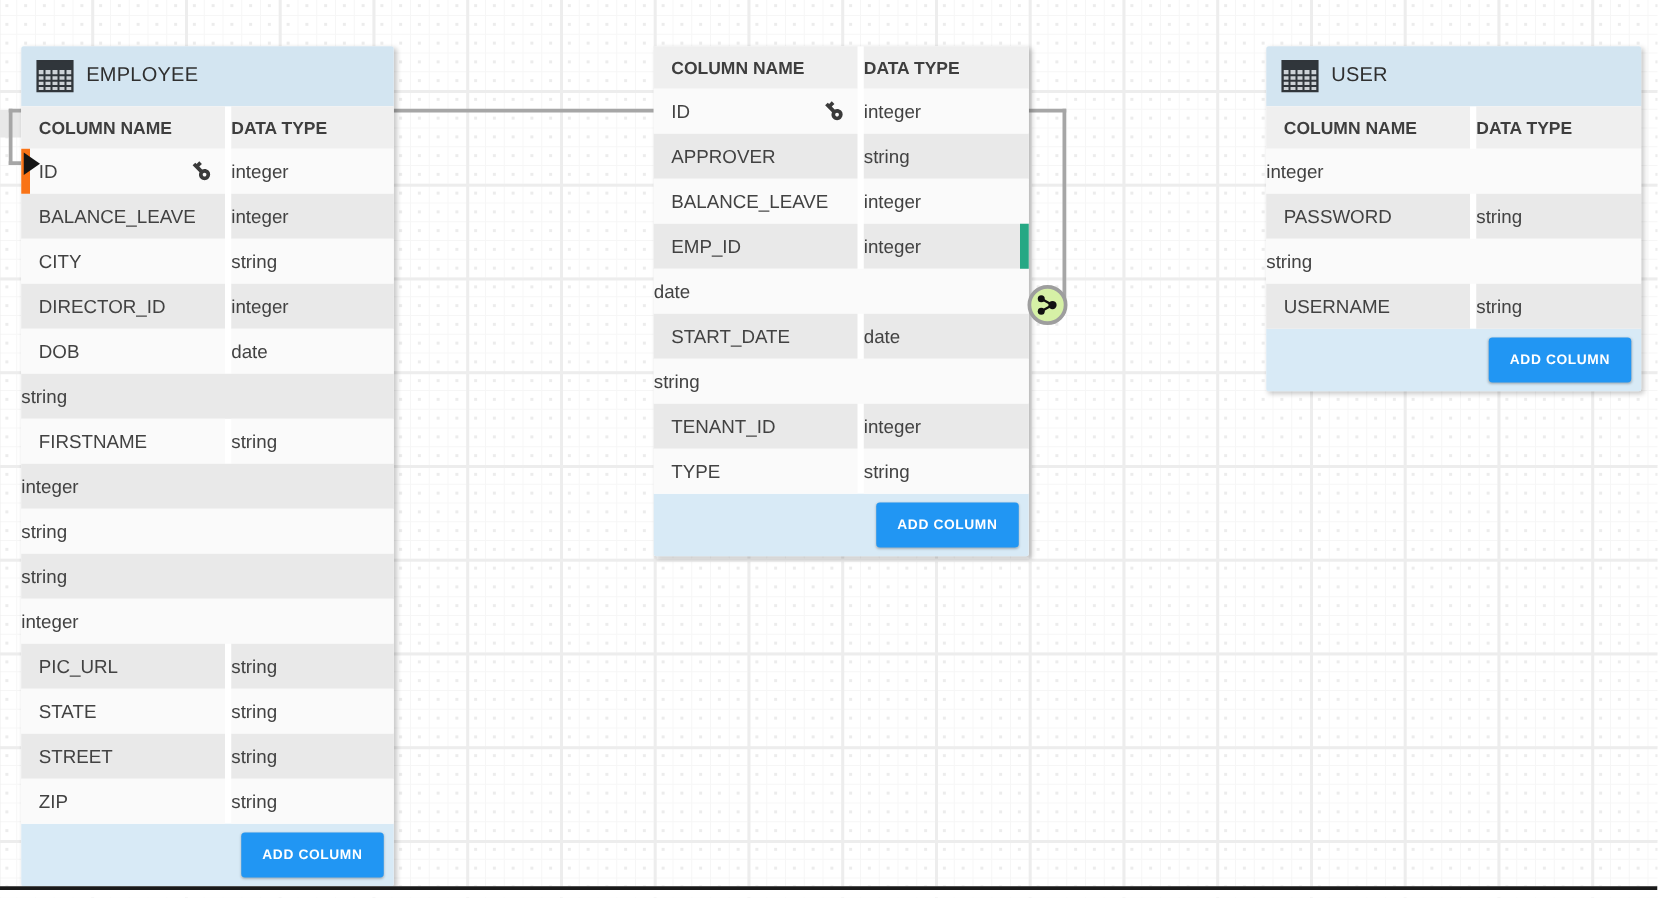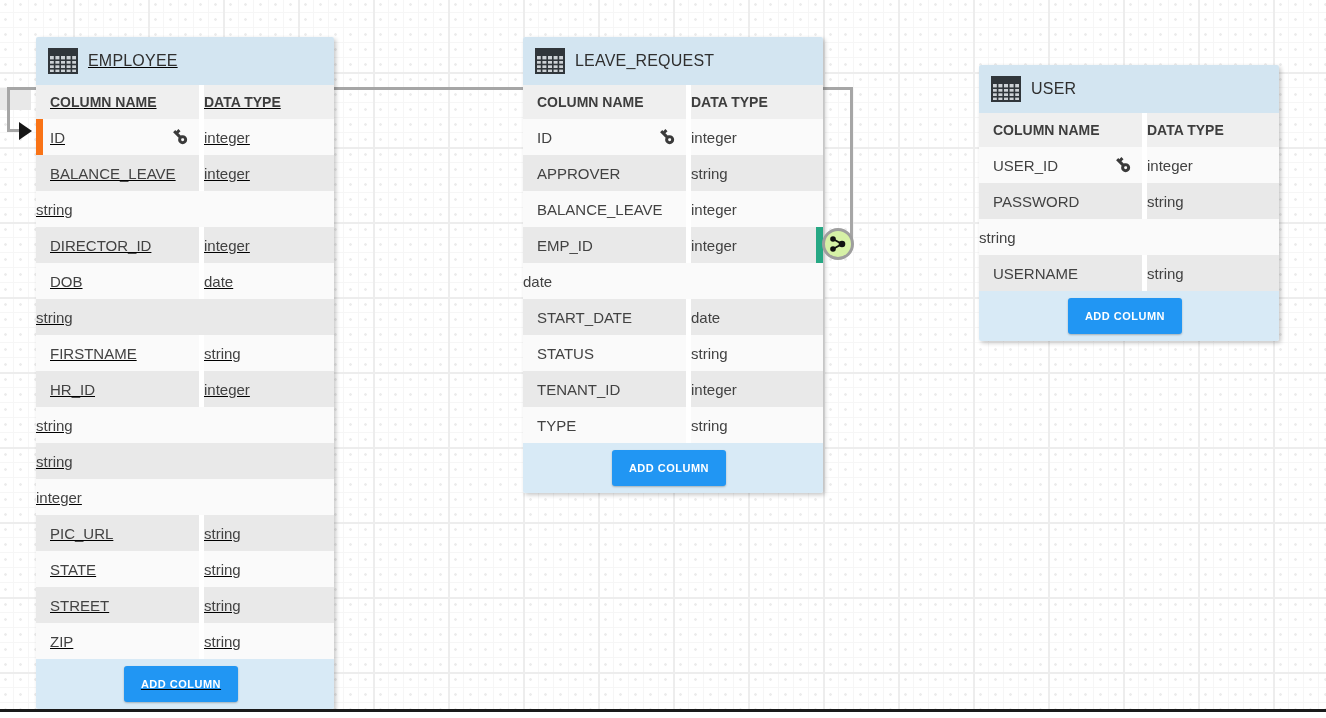--- a/index.html
+++ b/index.html
@@ -29,21 +29,21 @@
   .cell.name{width:163px;margin-right:5px;padding-left:14px;position:relative;}
   .cell.type{flex:1;}
   .t-row .cell{font-size:15px;color:var(--text-dark);}
   .t-row.odd  .cell{background:var(--row-odd);}
   .t-row.even .cell{background:var(--row-even);}
   .key-icon{position:absolute;right:10px;width:18px;height:18px;fill:#3a3a3a;}
   .marker{position:absolute;top:0;height:100%;width:7px;z-index:2;}
   .marker-left{left:0;background:var(--source-marker-orange);}
   .marker-right{right:0;background:var(--target-marker-teal);}
   .t-footer{height:50px;background:var(--footer-blue);display:flex;align-items:center;
-    justify-content:center;padding-right:8px;border-radius:0 0 2px 2px;}
+    justify-content:flex-end;padding-right:8px;border-radius:0 0 2px 2px;}
   .add-col-btn{height:36px;padding:0 17px;border:none;border-radius:3px;cursor:pointer;
     background:var(--button-blue);color:var(--button-text);
     font-family:inherit;font-size:11px;font-weight:700;letter-spacing:.5px;
     box-shadow:0 1px 2px rgba(0,0,0,.25);}
   
   .conn{position:absolute;background:var(--line-gray);z-index:2;}
   .seg-left-v{left:7px;top:87px;width:3px;height:45px;}
   .seg-left-stub{left:7px;top:129px;width:13px;height:3px;}
   .seg-top{left:7px;top:87px;width:846px;height:3px;}
   .seg-right-v{left:850px;top:87px;width:3px;height:158px;}
@@ -78,21 +78,21 @@
       <line x1="8" y1="8" x2="17" y2="13" stroke="#111" stroke-width="2"></line>
       <line x1="8" y1="18" x2="17" y2="13" stroke="#111" stroke-width="2"></line>
       <circle cx="8" cy="8" r="2.8" fill="#111"></circle>
       <circle cx="8" cy="18" r="2.8" fill="#111"></circle>
       <circle cx="17" cy="13" r="3.3" fill="#111"></circle>
     </svg>
   </div>
 
   <div class="bottom-bar"></div>
 
-  <div class="table-card" style="left: 36px; top: 37px; width: 298px; text-decoration: underline;">
+  <div class="table-card" style="left: 17px; top: 37px; width: 298px;">
     <div class="t-header">
       <span class="t-icon">
         <svg width="30" height="26" viewBox="0 0 30 26">
           <rect x="1" y="1" width="28" height="24" fill="#cdd2d6" stroke="#30363b" stroke-width="2"></rect>
           <rect x="1" y="1" width="28" height="7" fill="#30363b"></rect>
           <g stroke="#30363b" stroke-width="1.6">
             <line x1="6.6" y1="8" x2="6.6" y2="25"></line>
               <line x1="12.2" y1="8" x2="12.2" y2="25"></line>
             <line x1="17.8" y1="8" x2="17.8" y2="25"></line>
               <line x1="23.4" y1="8" x2="23.4" y2="25"></line>
@@ -126,20 +126,24 @@
     <span class="cell name">
       <span>BALANCE_LEAVE</span>
 
     </span>
     <span class="cell type">
       <span>integer</span>
     </span>
   </div>
 
   <div class="t-row odd">
+    <span class="cell name">
+      <span>CITY</span>
+
+    </span>
     <span class="cell type">
       <span>string</span>
     </span>
   </div>
 
   <div class="t-row even">
     <span class="cell name">
       <span>DIRECTOR_ID</span>
 
     </span>
@@ -168,24 +172,20 @@
     <span class="cell name">
       <span>FIRSTNAME</span>
 
     </span>
     <span class="cell type">
       <span>string</span>
     </span>
   </div>
 
   <div class="t-row even">
-    <span class="cell name">
-      <span>HR_ID</span>
-
-    </span>
     <span class="cell type">
       <span>integer</span>
     </span>
   </div>
 
   <div class="t-row odd">
     <span class="cell type">
       <span>string</span>
     </span>
   </div>
@@ -241,38 +241,20 @@
       <span>string</span>
     </span>
   </div>
 </div>
     <div class="t-footer">
       <button class="add-col-btn">ADD COLUMN</button>
     </div>
   </div>
 
   <div class="table-card" style="left: 523px; top: 37px; width: 300px;">
-    <div class="t-header">
-      <span class="t-icon">
-        <svg width="30" height="26" viewBox="0 0 30 26">
-          <rect x="1" y="1" width="28" height="24" fill="#cdd2d6" stroke="#30363b" stroke-width="2"></rect>
-          <rect x="1" y="1" width="28" height="7" fill="#30363b"></rect>
-          <g stroke="#30363b" stroke-width="1.6">
-            <line x1="6.6" y1="8" x2="6.6" y2="25"></line>
-              <line x1="12.2" y1="8" x2="12.2" y2="25"></line>
-            <line x1="17.8" y1="8" x2="17.8" y2="25"></line>
-              <line x1="23.4" y1="8" x2="23.4" y2="25"></line>
-            <line x1="1" y1="12.2" x2="29" y2="12.2"></line>
-              <line x1="1" y1="16.5" x2="29" y2="16.5"></line>
-            <line x1="1" y1="20.8" x2="29" y2="20.8"></line>
-          </g>
-        </svg>
-      </span>
-      <span class="t-title">LEAVE_REQUEST</span>
-    </div>
     <div class="t-colhead">
       <span class="cell name">COLUMN NAME</span>
       <span class="cell type">DATA TYPE</span>
     </div>
     <div class="t-rows">
   <div class="t-row odd">
     <span class="cell name">
       <span>ID</span>
       <svg class="key-icon" viewBox="0 0 24 24">
         <path transform="rotate(-135 12 12)" d="M12.65 10C11.83 7.67 9.61 6 7 6c-3.31 0-6 2.69-6 6s2.69 6 6 6c2.61 0 4.83-1.67 5.65-4H17v4h4v-4h2v-4H12.65zM7 14c-1.1 0-2-.9-2-2s.9-2 2-2 2 .9 2 2-.9 2-2 2z"></path>
@@ -324,24 +306,20 @@
     <span class="cell name">
       <span>START_DATE</span>
 
     </span>
     <span class="cell type">
       <span>date</span>
     </span>
   </div>
 
   <div class="t-row odd">
-    <span class="cell name">
-      <span>STATUS</span>
-
-    </span>
     <span class="cell type">
       <span>string</span>
     </span>
   </div>
 
   <div class="t-row even">
     <span class="cell name">
       <span>TENANT_ID</span>
 
     </span>
@@ -358,21 +336,21 @@
     <span class="cell type">
       <span>string</span>
     </span>
   </div>
 </div>
     <div class="t-footer">
       <button class="add-col-btn">ADD COLUMN</button>
     </div>
   </div>
 
-  <div class="table-card" style="left: 979px; top: 37px; width: 300px; margin-top: 28px;">
+  <div class="table-card" style="left: 1013px; top: 37px; width: 300px;">
     <div class="t-header">
       <span class="t-icon">
         <svg width="30" height="26" viewBox="0 0 30 26">
           <rect x="1" y="1" width="28" height="24" fill="#cdd2d6" stroke="#30363b" stroke-width="2"></rect>
           <rect x="1" y="1" width="28" height="7" fill="#30363b"></rect>
           <g stroke="#30363b" stroke-width="1.6">
             <line x1="6.6" y1="8" x2="6.6" y2="25"></line>
               <line x1="12.2" y1="8" x2="12.2" y2="25"></line>
             <line x1="17.8" y1="8" x2="17.8" y2="25"></line>
               <line x1="23.4" y1="8" x2="23.4" y2="25"></line>
@@ -383,26 +361,20 @@
         </svg>
       </span>
       <span class="t-title">USER</span>
     </div>
     <div class="t-colhead">
       <span class="cell name">COLUMN NAME</span>
       <span class="cell type">DATA TYPE</span>
     </div>
     <div class="t-rows">
   <div class="t-row odd">
-    <span class="cell name">
-      <span>USER_ID</span>
-      <svg class="key-icon" viewBox="0 0 24 24">
-        <path transform="rotate(-135 12 12)" d="M12.65 10C11.83 7.67 9.61 6 7 6c-3.31 0-6 2.69-6 6s2.69 6 6 6c2.61 0 4.83-1.67 5.65-4H17v4h4v-4h2v-4H12.65zM7 14c-1.1 0-2-.9-2-2s.9-2 2-2 2 .9 2 2-.9 2-2 2z"></path>
-      </svg>
-    </span>
     <span class="cell type">
       <span>integer</span>
     </span>
   </div>
 
   <div class="t-row even">
     <span class="cell name">
       <span>PASSWORD</span>
 
     </span>

